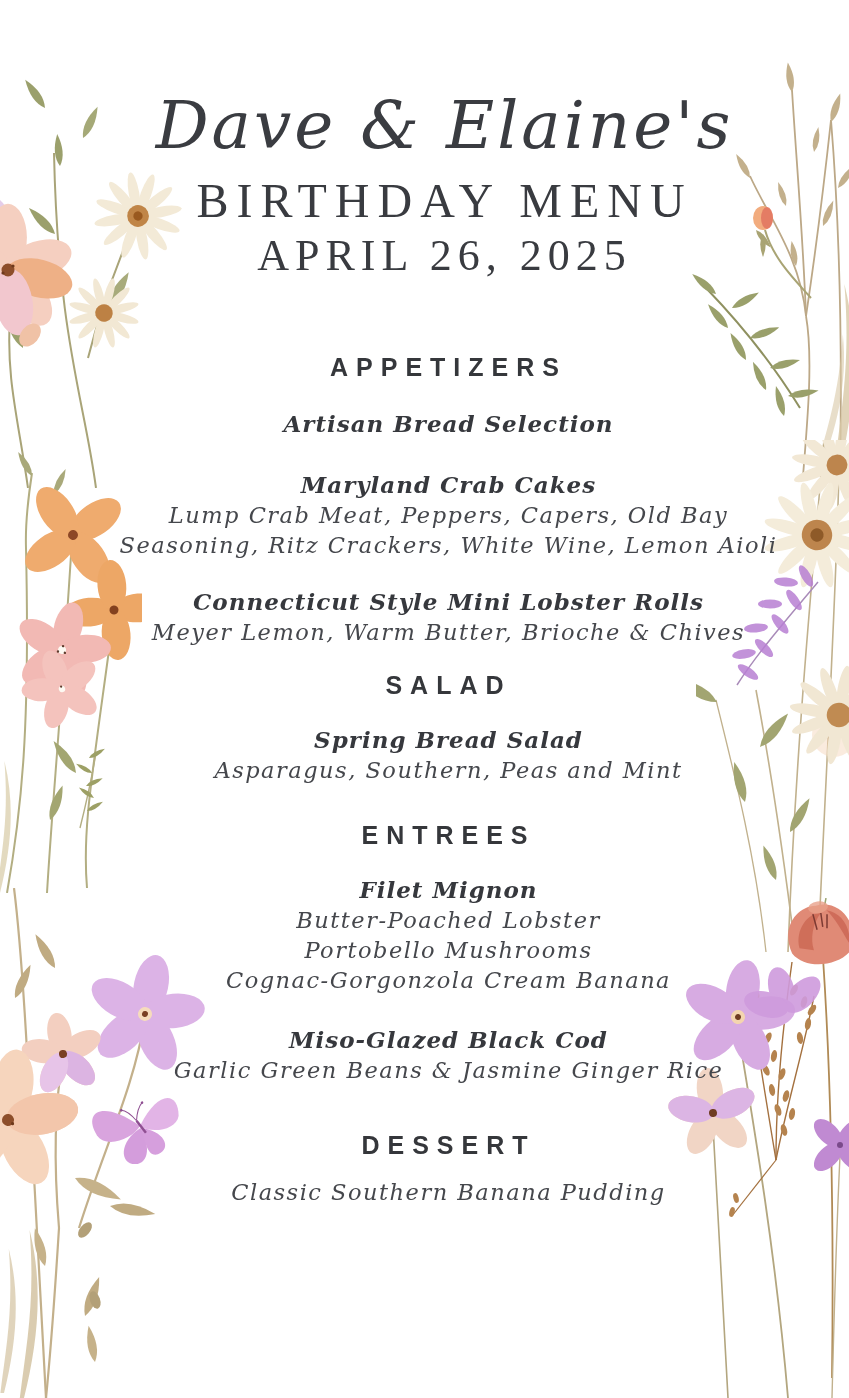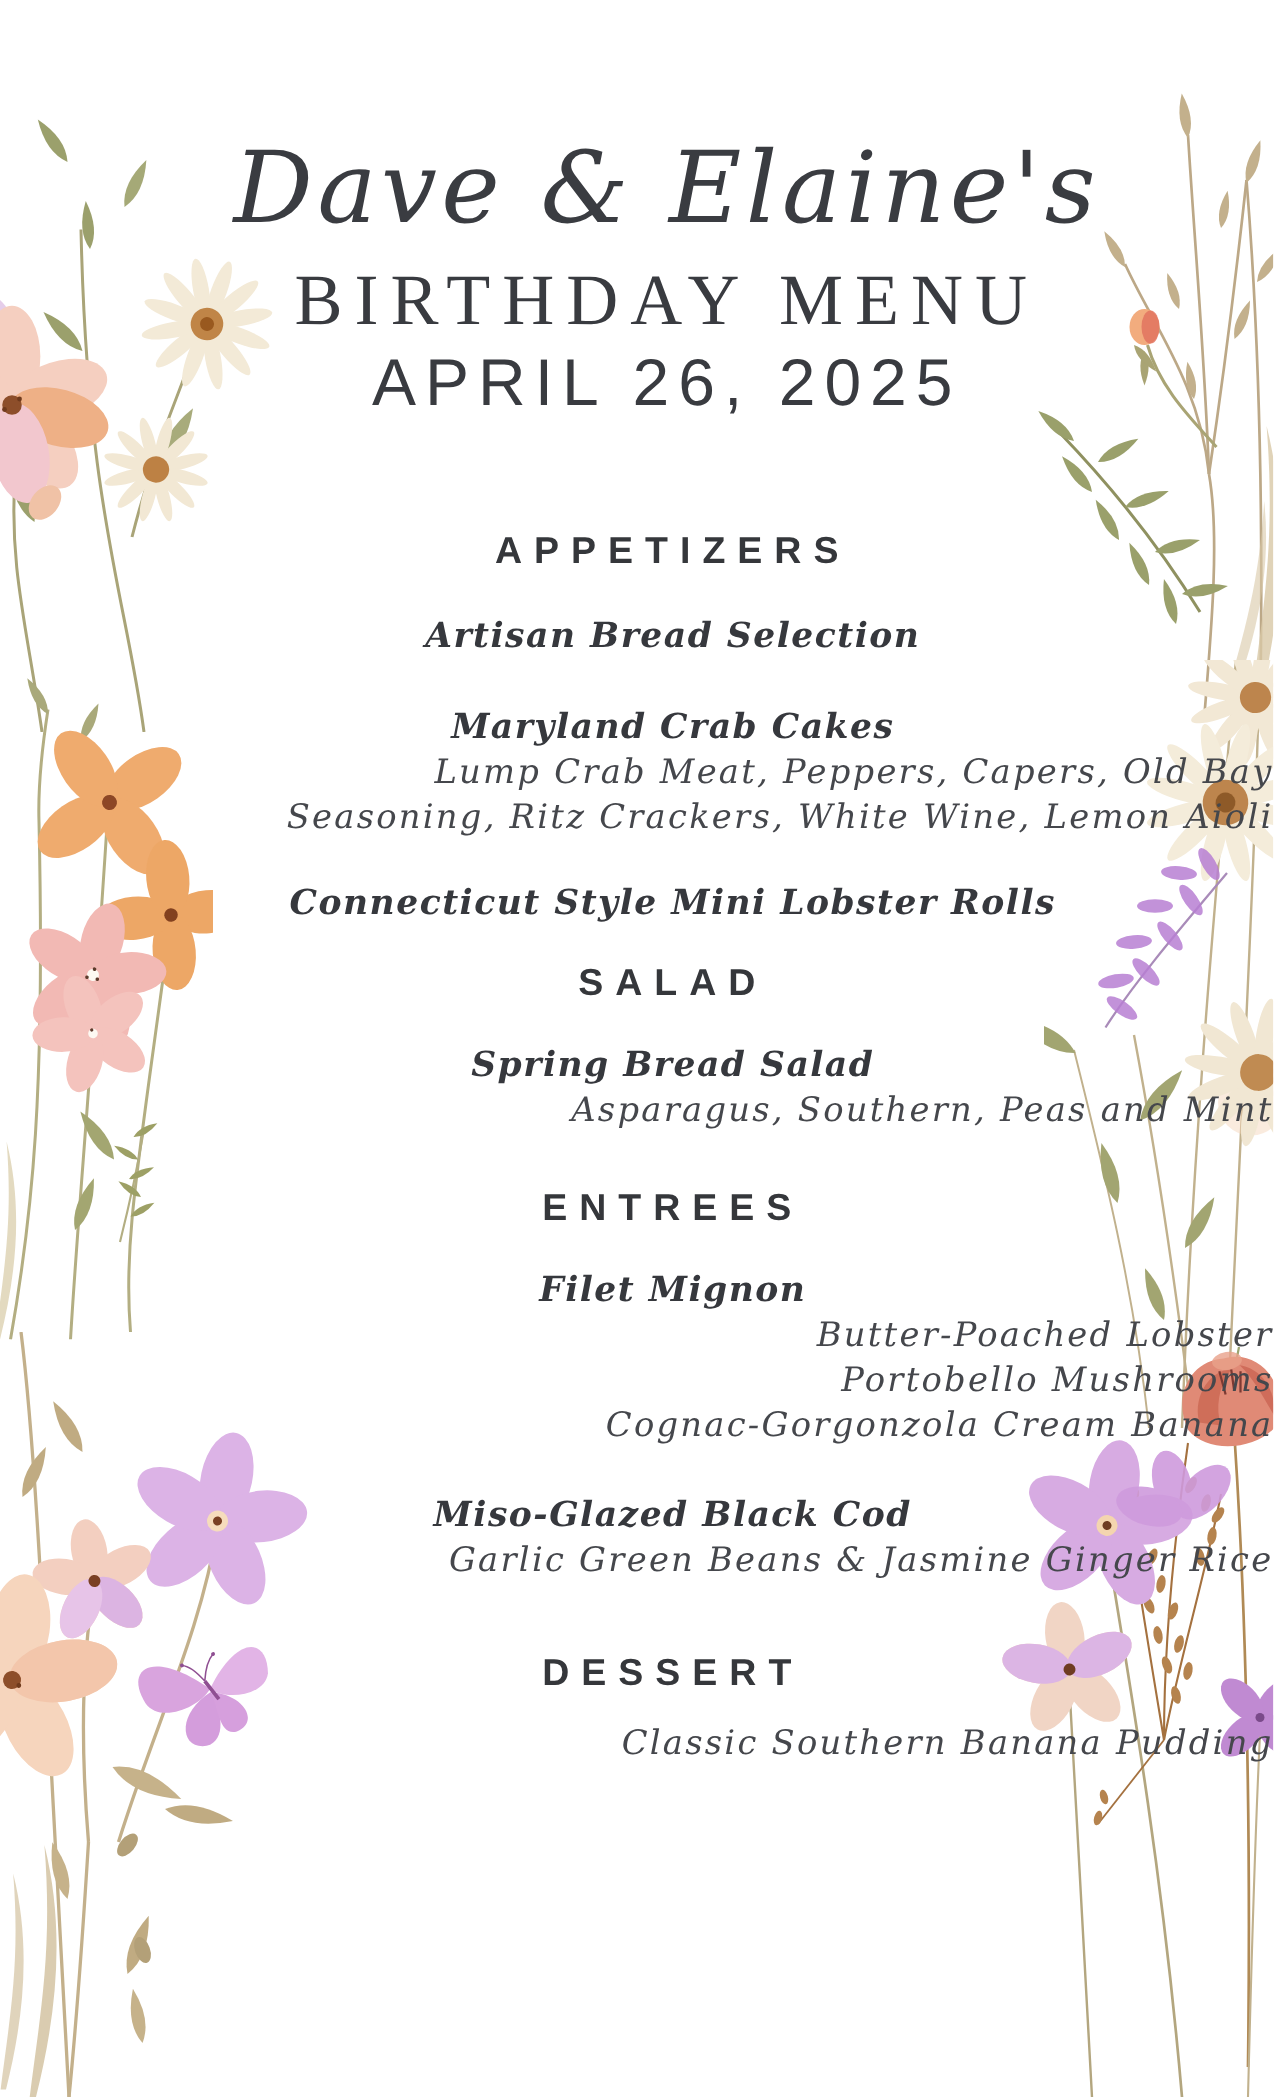--- a/index.html
+++ b/index.html
@@ -34,21 +34,21 @@
     margin:10px 0 0 0;
     font-family:"Liberation Serif", serif;
     font-weight:400;
     font-size:48px;
     line-height:1.1;
     letter-spacing:8px;
     color:#393b40;
   }
   .date{
     margin:4px 0 0 0;
-    font-family:Liberation Sans, sans-serif;
+    font-family:Liberation Serif, serif;
     font-weight:400;
     font-size:44px;
     line-height:1.1;
     letter-spacing:6px;
     color:#393b40;
   }
 
   .content{position:relative;text-align:center;padding-left:48px;margin-top:72px;}
   .sec{
     margin:0;
@@ -70,21 +70,20 @@
     color:#36383d;
   }
   .ds{
     margin:0;
     font-style:italic;
     font-weight:400;
     font-size:22.5px;
     line-height:30px;
     letter-spacing:1.5px;
     color:#45474c;
-    text-align:right;
   }
   .mt17{margin-top:17px}.mt23{margin-top:23px}.mt25{margin-top:25px}
   .mt27{margin-top:27px}.mt30{margin-top:30px}.mt31{margin-top:31px}
   .mt35{margin-top:35px}.mt45{margin-top:45px}
 </style>
 </head>
 <body>
 
 <svg width="0" height="0" style="position:absolute" aria-hidden="true">
   <defs>
@@ -409,20 +408,21 @@
       <div class="item mt27">
         <p class="nm">Artisan Bread Selection</p>
       </div>
       <div class="item mt31">
         <p class="nm">Maryland Crab Cakes</p>
         <p class="ds">Lump Crab Meat, Peppers, Capers, Old Bay</p>
         <p class="ds">Seasoning, Ritz Crackers, White Wine, Lemon Aioli</p>
       </div>
       <div class="item mt27">
         <p class="nm">Connecticut Style Mini Lobster Rolls</p>
+        <p class="ds">Meyer Lemon, Warm Butter, Brioche &amp; Chives</p>
       </div>
     </section>
 
     <section>
       <h4 class="sec mt23">SALAD</h4>
       <div class="item mt25">
         <p class="nm">Spring Bread Salad</p>
         <p class="ds">Asparagus, Southern, Peas and Mint</p>
       </div>
     </section>

